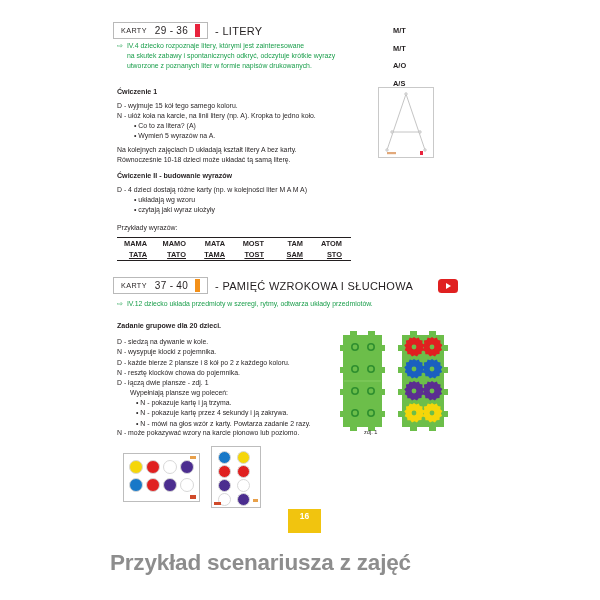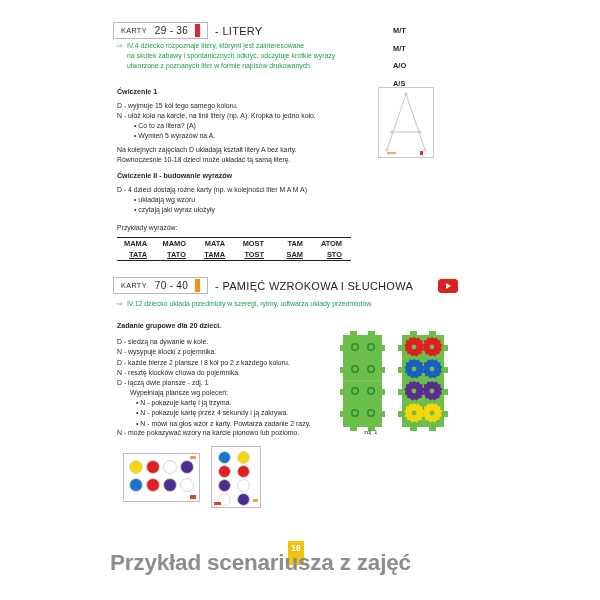--- a/index.html
+++ b/index.html
@@ -304,21 +304,21 @@
       <td>TOST</td>
       <td>SAM</td>
       <td>STO</td>
     </tr>
   </tbody>
     </table>
 
   <div class="karty-row" style="left:113px; top:277px;">
     <div class="karty-badge">
       <span class="karty-label">KARTY</span>
-      <span class="karty-range">70 - 40</span>
+      <span class="karty-range">37 - 40</span>
       <span class="karty-bar" style="background:#f39019;"></span>
     </div>
     <span class="karty-title">- PAMIĘĆ WZROKOWA I SŁUCHOWA</span>
     <div class="yt-btn">
       <span class="yt-tri"></span>
     </div>
   </div>
 
   <div class="objective" style="left:117px; top:299px; width:330px;">
     <span class="arrow">⇨</span>
@@ -443,16 +443,16 @@
       <div class="dot" style="width:13px;height:13px;background:#4b2d8f;"></div>
       <div class="dot" style="width:13px;height:13px;background:#ffffff;"></div>
       <div class="dot" style="width:13px;height:13px;background:#ffffff;"></div>
       <div class="dot" style="width:13px;height:13px;background:#4b2d8f;"></div>
     </div>
     <div class="corner-text" style="left:2px; bottom:2px; width:7px; height:3px; background:#d04a2a;"></div>
     <div class="corner-mark" style="right:2px; bottom:2px; background:linear-gradient(#e8a04a 0 55%, #ffffff 55% 100%); height:6px; width:5px;"></div>
   </div>
 
 
-  <div class="page-num" style="left:288px; top:541px; width:16px; height:24px;">16</div>
+  <div class="page-num" style="left:288px; top:509px; width:33px; height:24px;">16</div>
   <div class="footer-title" style="left:110px; top:550px;">Przykład scenariusza z zajęć</div>
 
 </div>
 
 </body></html>

